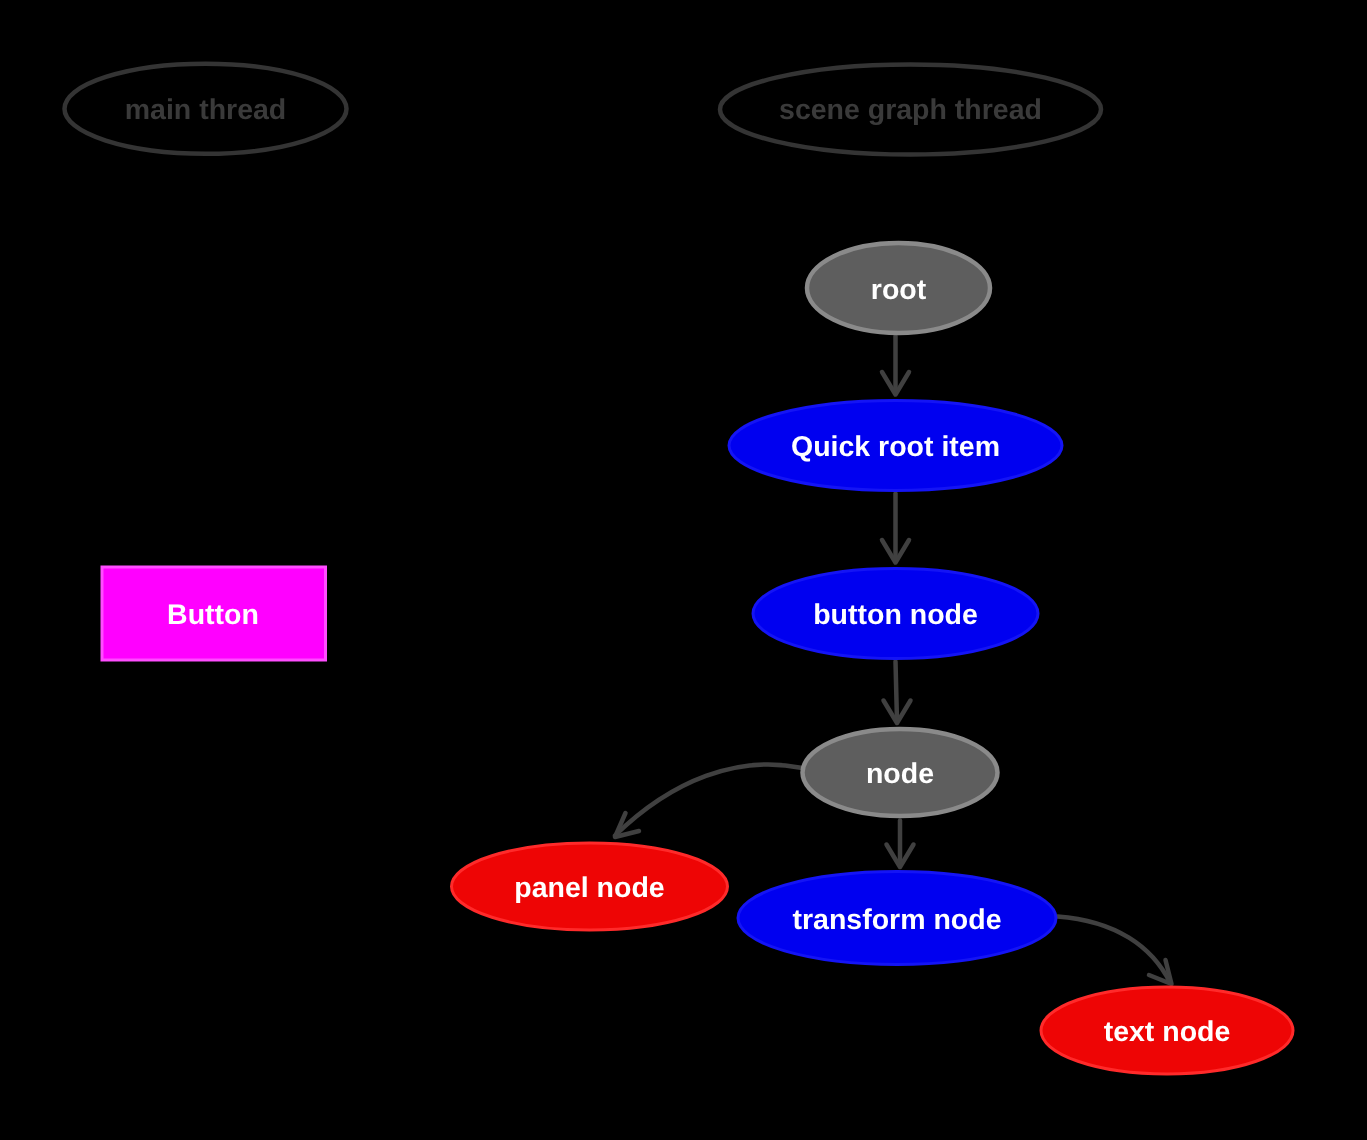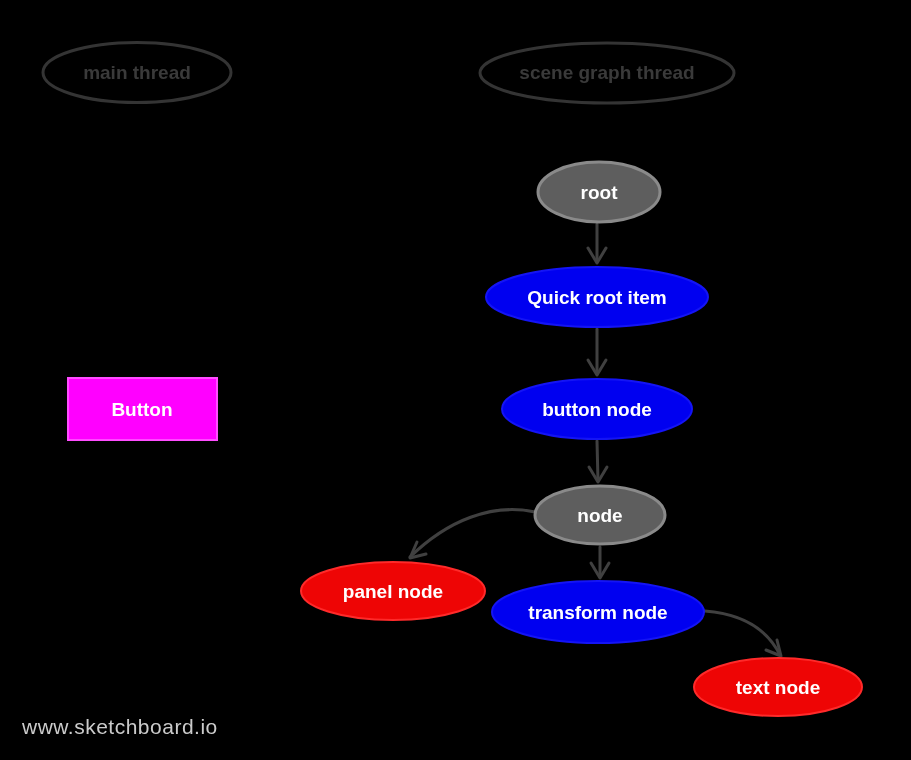--- a/index.html
+++ b/index.html
@@ -130,14 +130,13 @@
       <ellipse class="node-blue" cx="598" cy="612" rx="106" ry="31" fill="#0000f0"></ellipse>
       <text class="node-label" x="598" y="619">transform node</text>
     </g>
 
     <g>
       <ellipse class="node-red" cx="778" cy="687" rx="84" ry="29" fill="#ee0505"></ellipse>
       <text class="node-label" x="778" y="694">text node</text>
     </g>
   </svg>
 
-  <div class="watermark">www.sketchboard.io</div>
 </div>
 
 </body></html>

